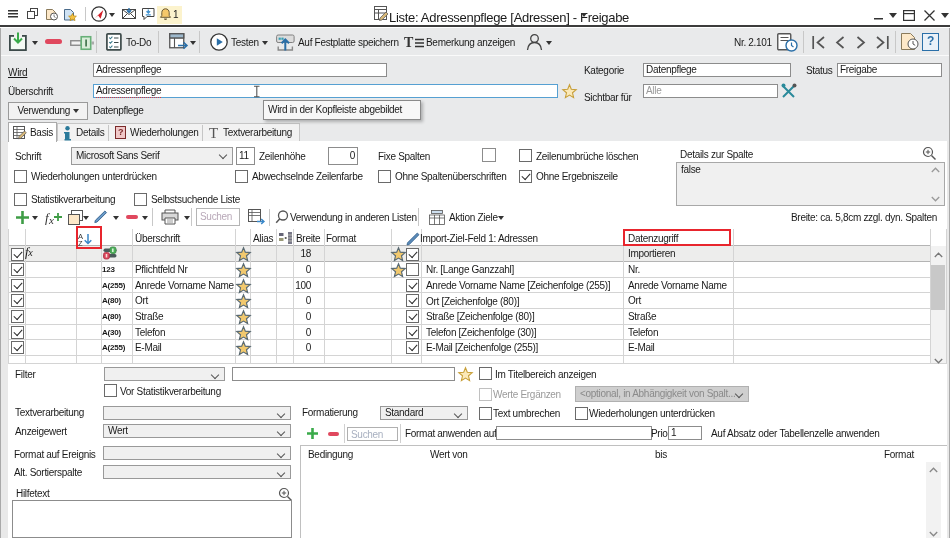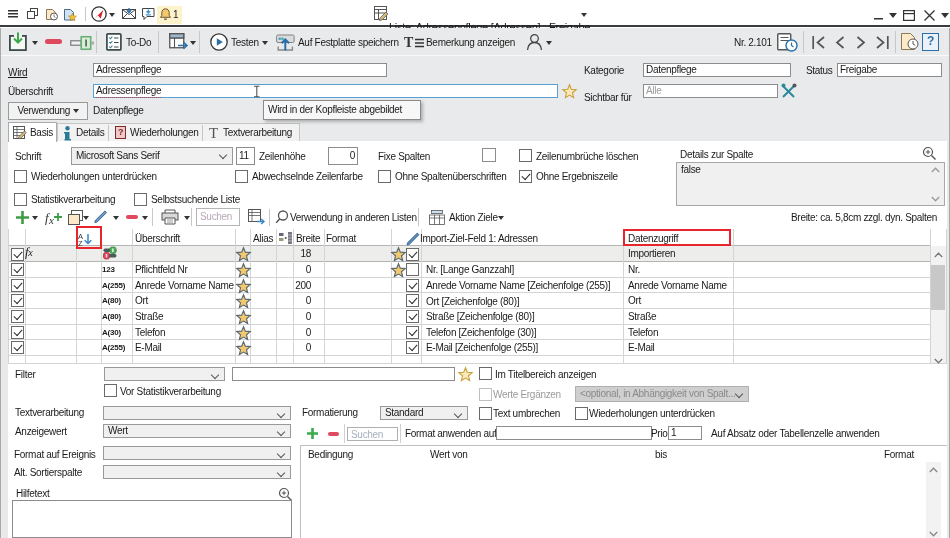--- a/index.html
+++ b/index.html
@@ -57,21 +57,21 @@
 <svg style="left:160px;top:8px" width="11" height="13">
     <path d="M5.5 0.8c2.2 0 3.7 1.7 3.7 3.7v3l1.3 1.8H0.5L1.8 7.5v-3c0-2 1.5-3.7 3.7-3.7z" fill="#f5c86a" stroke="#6a5a3a" stroke-width="1"></path>
     <path d="M4 10.5a1.5 1.5 0 003 0z" fill="#6a5a3a"></path>
   </svg>
 <div class="lbl" style="left:173px;top:9px">1</div>
 <svg style="left:374px;top:6px" width="15" height="15">
     <rect x="0.5" y="0.5" width="12" height="13" fill="#fff" stroke="#555"></rect>
     <path d="M0.5 3.5h12M0.5 7h12M4.5 3.5v10" stroke="#555" fill="none"></path>
     <path d="M6 12l6-6 2 2-6 6-2.5.5z" fill="#d8b878" stroke="#555" stroke-width="0.7"></path>
   </svg>
-<div class="lbl" style="left:389px;top:21px;font-size:11px">Liste: Adressenpflege [Adressen] - Freigabe</div>
+<div class="lbl" style="left:389px;top:12px;font-size:13px">Liste: Adressenpflege [Adressen] - Freigabe</div>
 <div class="abs" style="left:581px;top:9px"><span class="caret"></span></div>
 <svg style="left:874px;top:18px" width="9" height="2">
     <rect width="9" height="1.5" fill="#333"></rect>
   </svg>
 <div class="abs" style="left:889px;top:9px"><span class="caret" style="border-left-width:4px;border-right-width:4px;border-top-width:5px"></span></div>
 <svg style="left:903px;top:10px" width="12" height="11">
     <rect x="0.6" y="0.6" width="10.8" height="9.8" fill="none" stroke="#333" stroke-width="1.2"></rect>
     <path d="M0.6 3.6h10.8" stroke="#333" stroke-width="1.2"></path>
   </svg>
 <svg style="left:924px;top:10px" width="11" height="11">
@@ -377,21 +377,21 @@
   </svg>
 <div class="cb" style="left:406px;top:263px"></div>
 <div class="lbl" style="left:426px;top:264px">Nr. [Lange Ganzzahl]</div>
 <div class="lbl" style="left:628px;top:264px">Nr.</div>
 <div class="cb on" style="left:11px;top:279px"></div>
 <div class="typ" style="top:281px">A(255)</div>
 <div class="lbl" style="left:135px;top:280px">Anrede Vorname Name</div>
 <svg class="star" style="left:236px;top:279px">
     <use href="#st"></use>
   </svg>
-<div class="num" style="top:280px">200</div>
+<div class="num" style="top:280px">100</div>
 <div class="cb on" style="left:406px;top:279px"></div>
 <div class="lbl" style="left:426px;top:280px">Anrede Vorname Name [Zeichenfolge (255)]</div>
 <div class="lbl" style="left:628px;top:280px">Anrede Vorname Name</div>
 <div class="cb on" style="left:11px;top:294px"></div>
 <div class="typ" style="top:296px">A(80)</div>
 <div class="lbl" style="left:135px;top:295px">Ort</div>
 <svg class="star" style="left:236px;top:294px">
     <use href="#st"></use>
   </svg>
 <div class="num" style="top:295px">0</div>

